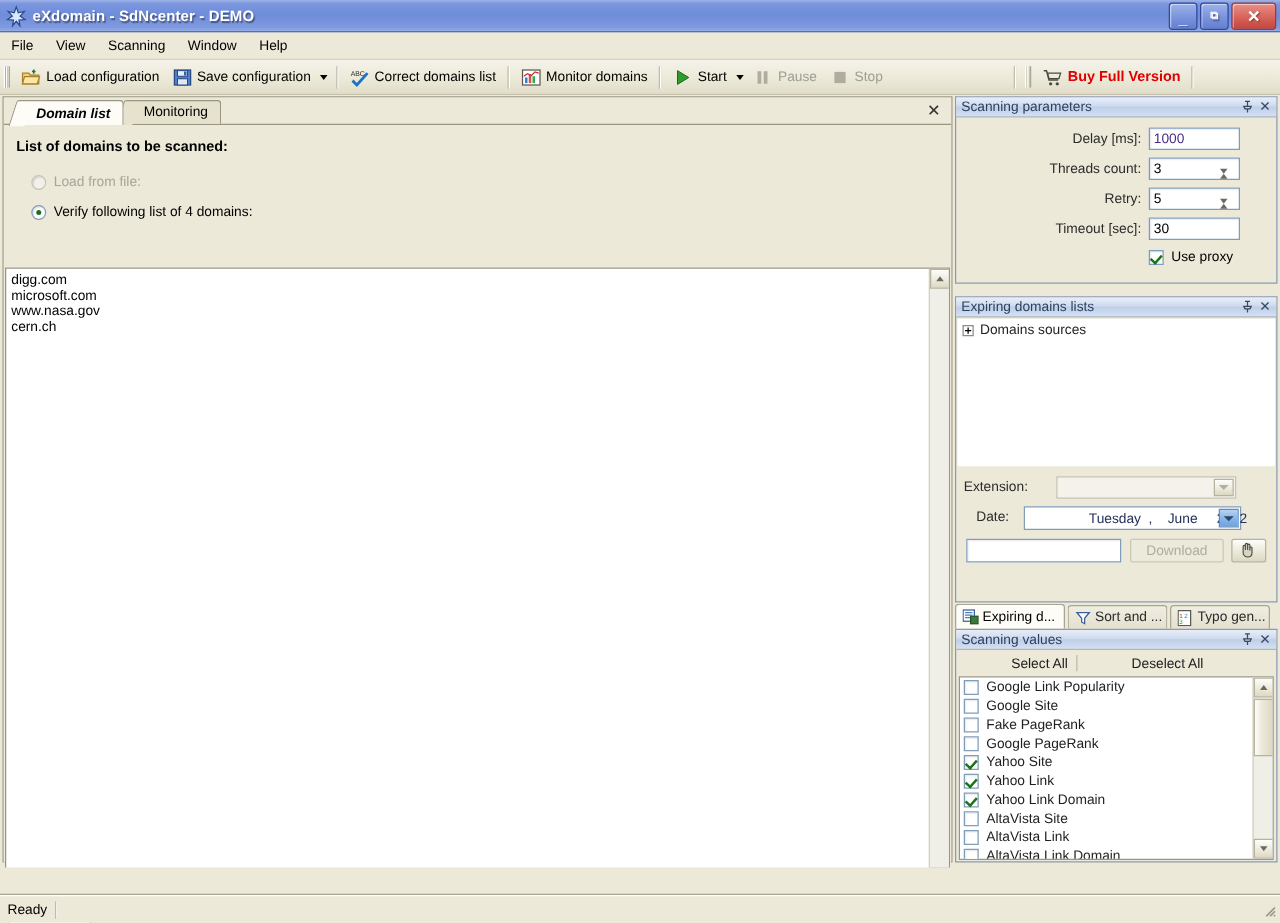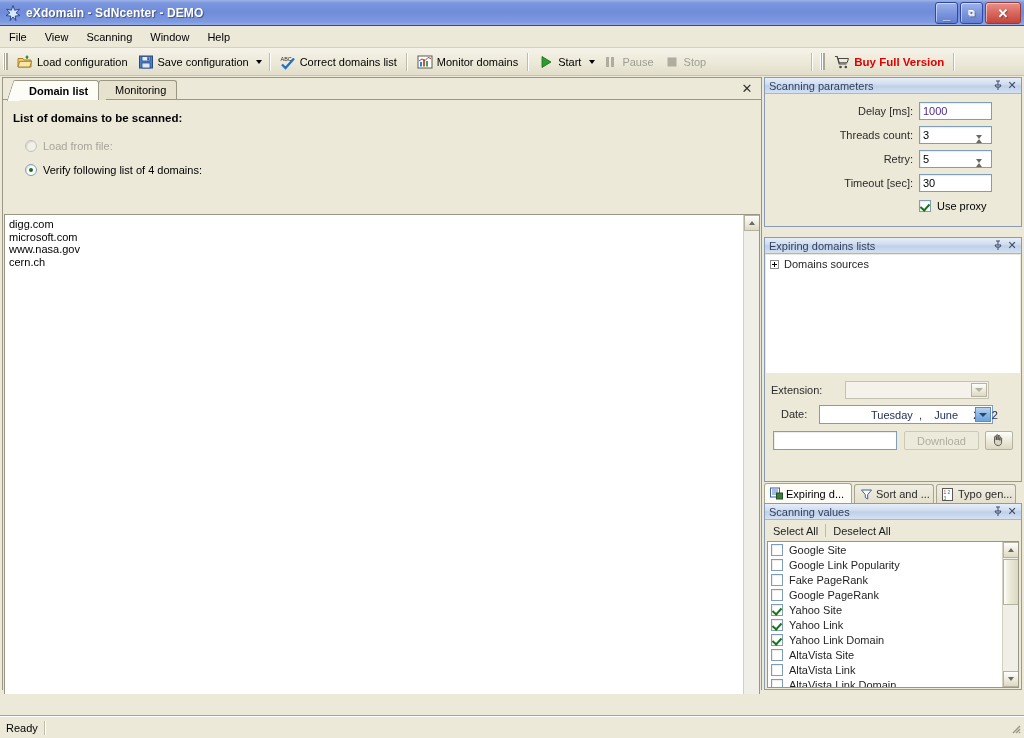--- a/index.html
+++ b/index.html
@@ -94,21 +94,21 @@
     cursor: default; color: #000;
     background: #ece9d8;
     border-top: 1px solid #9a9684; border-right: 1px solid #9a9684;
     border-top-right-radius: 3px;
   }
   .tab .skew {
     position: absolute; left: -7px; top: -1px; width: 12px; height: 19px;
     background: #ece9d8; border-left: 1px solid #9a9684;
     transform: skewX(-18deg); border-top: 1px solid #9a9684; border-top-left-radius: 2px;
   }
-  .tab.active { background: #fdfcf7; font-weight: bold; z-index: 3; height: 20px; }
+  .tab.active { background: #fdfcf7; font-weight: bold; z-index: 3; height: 20px; font-style: italic; }
   .tab.active .skew { background: #fdfcf7; height: 20px; }
   .tab.inactive { z-index: 1; background: #e6e2ce; }
   .tab.inactive .skew { background: #e6e2ce; }
   .tab-close {
     position: absolute; right: 6px; top: 2px; width: 16px; height: 16px;
     display: flex; align-items: center; justify-content: center;
     font-size: 13px; color: #333; cursor: default; font-family: "Liberation Sans", sans-serif;
   }
   .panel-body { position: relative; height: calc(100% - 21px); background: #ece9d8; }
 
@@ -239,21 +239,21 @@
     background: linear-gradient(to bottom, #f0eee3, #e4e0cd);
     border: 1px solid #a9a593; border-bottom: none;
     border-top-left-radius: 3px; border-top-right-radius: 3px; margin-right: 2px;
     white-space: nowrap; overflow: hidden;
   }
   .dtab.active { background: #fdfcf7; height: 20px; color: #000; }
 
   
   .sv-tools { position: absolute; left: 1px; top: 17px; right: 1px; height: 19px;
     background: #ece9d8; display: flex; align-items: center; gap: 0; font-size: 11px; }
-  .sv-link { padding: 1px 7px; cursor: default; color: #1c1c1c; }
+  .sv-link { padding: 1px 7px; cursor: default; color: #1c1c1c; margin-left: 36px; }
   .sv-div { width: 1px; height: 13px; background: #bfbbab; }
   .sv-list {
     position: absolute; left: 2px; top: 37px; right: 2px; bottom: 1px;
     background: #fff; border: 1px solid #9a9684; box-sizing: border-box; overflow: hidden;
   }
   .sv-item { display: flex; align-items: center; gap: 6px; padding: 1px 3px; font-size: 11px; color: #1f1f1f; height: 15px; box-sizing: border-box; }
 
   
   .whois-strip { position: absolute; left: 0; top: 694px; width: 1024px; height: 22px; background: #ece9d8; }
   .whois-tab {
@@ -605,25 +605,25 @@
 
         <div class="sv-tools">
           <span class="sv-link">Select All</span>
           <span class="sv-div"></span>
           <span class="sv-link">Deselect All</span>
         </div>
 
         <div class="sv-list">
           <div class="sv-item">
             <span class="chk"></span>
+            <span>Google Link Popularity</span>
+          </div>
+          <div class="sv-item">
+            <span class="chk"></span>
             <span>Google Site</span>
-          </div>
-          <div class="sv-item">
-            <span class="chk"></span>
-            <span>Google Link Popularity</span>
           </div>
           <div class="sv-item">
             <span class="chk"></span>
             <span>Fake PageRank</span>
           </div>
           <div class="sv-item">
             <span class="chk"></span>
             <span>Google PageRank</span>
           </div>
           <div class="sv-item">

